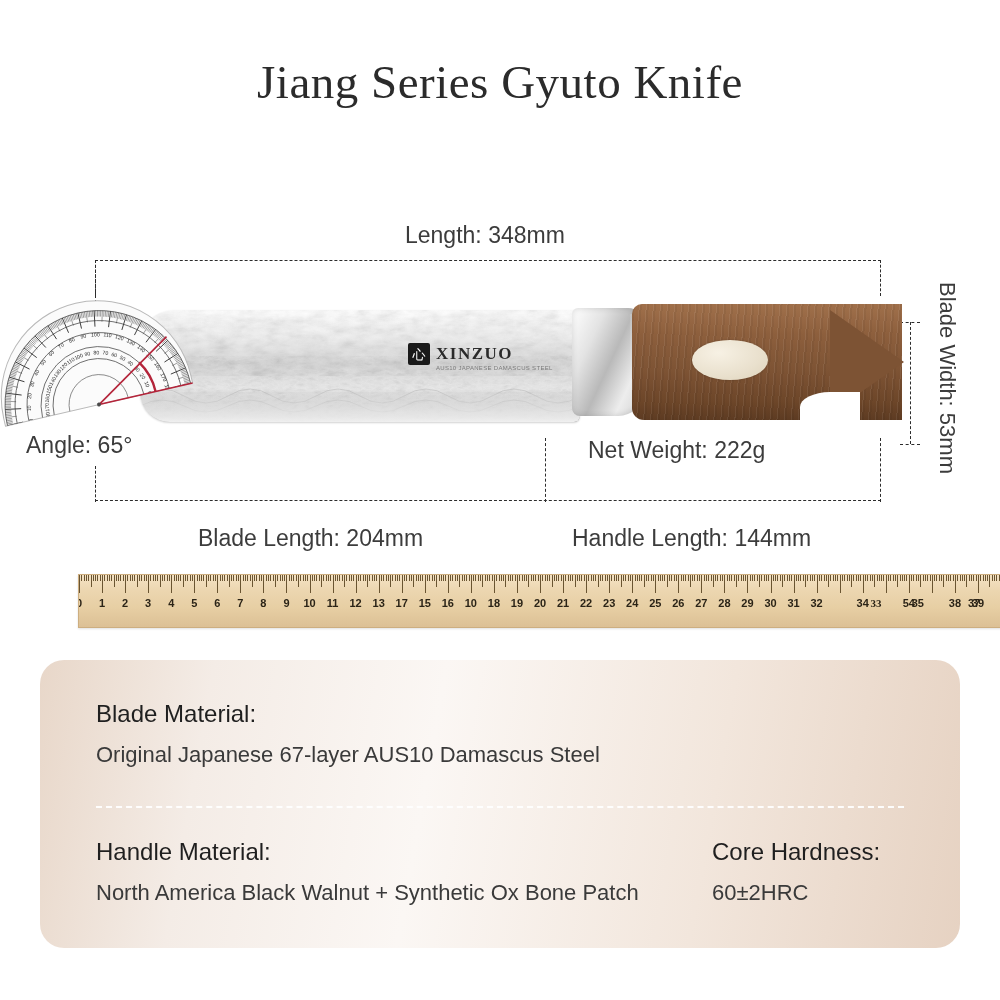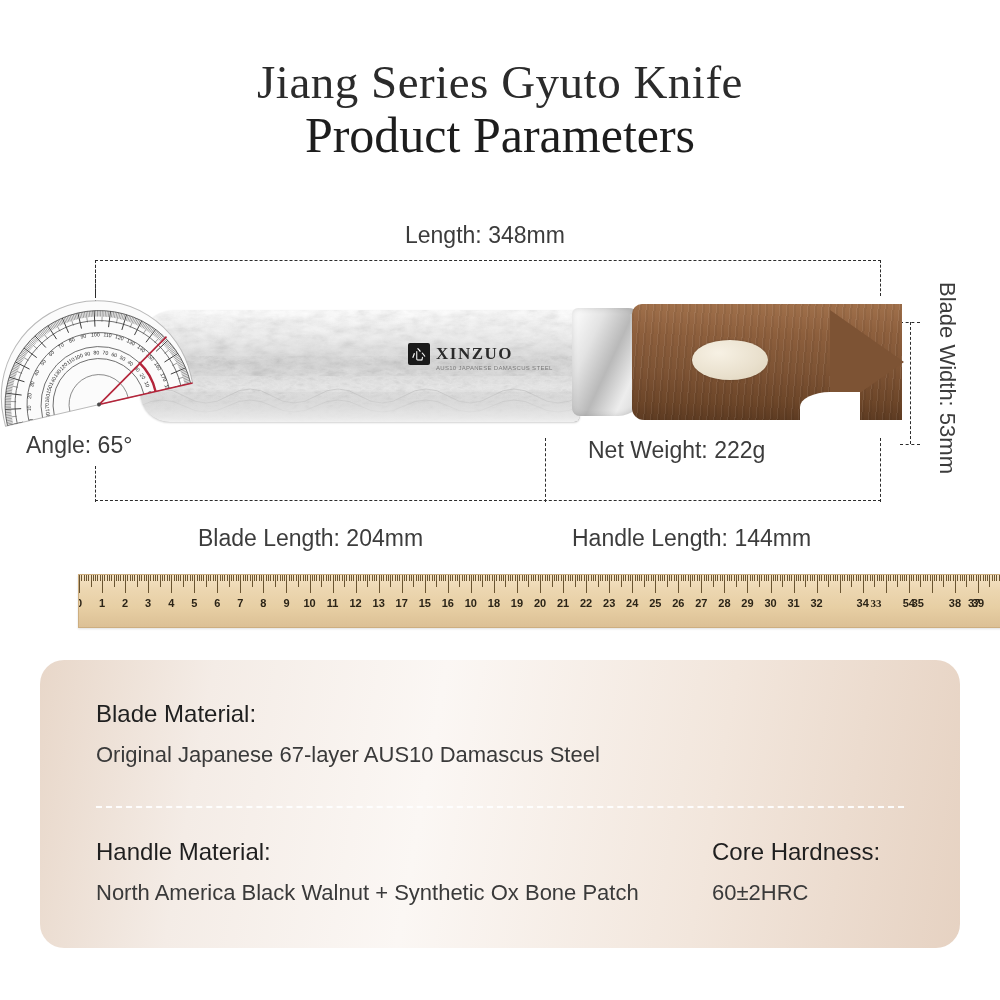--- a/index.html
+++ b/index.html
@@ -155,21 +155,20 @@
     border-top:2px dashed #ffffff;opacity:.95;
   }
 </style>
 </head>
 <body>
 
 <div id="stage">
 
   <div class="title-block">
     <div class="title-1">Jiang Series Gyuto Knife</div>
-    <div class="title-2">Product Parameters</div>
   </div>
 
   <div class="dashH" style="left:95px;top:260px;width:786px;"></div>
   <div class="dashV" style="left:95px;top:260px;height:36px;"></div>
   <div class="dashV" style="left:880px;top:260px;height:36px;"></div>
 
   <div class="dashH" style="left:95px;top:500px;width:786px;"></div>
   <div class="dashV" style="left:95px;top:466px;height:36px;"></div>
   <div class="dashV" style="left:545px;top:438px;height:64px;"></div>
   <div class="dashV" style="left:880px;top:438px;height:64px;"></div>

